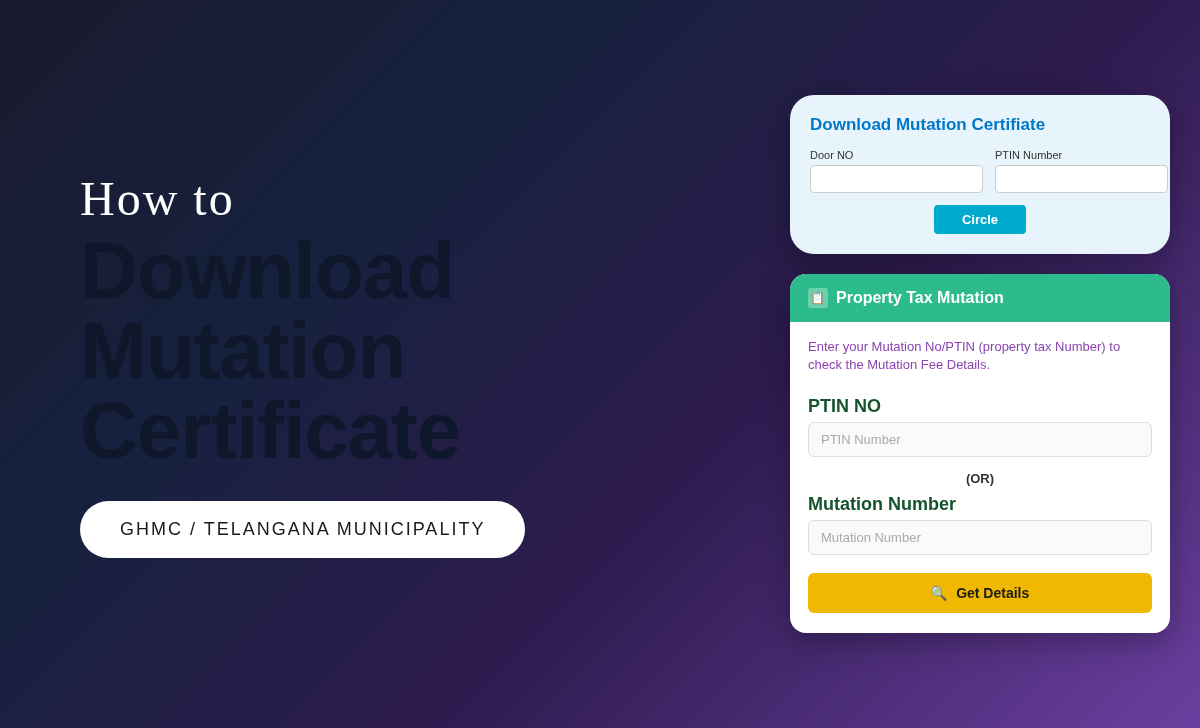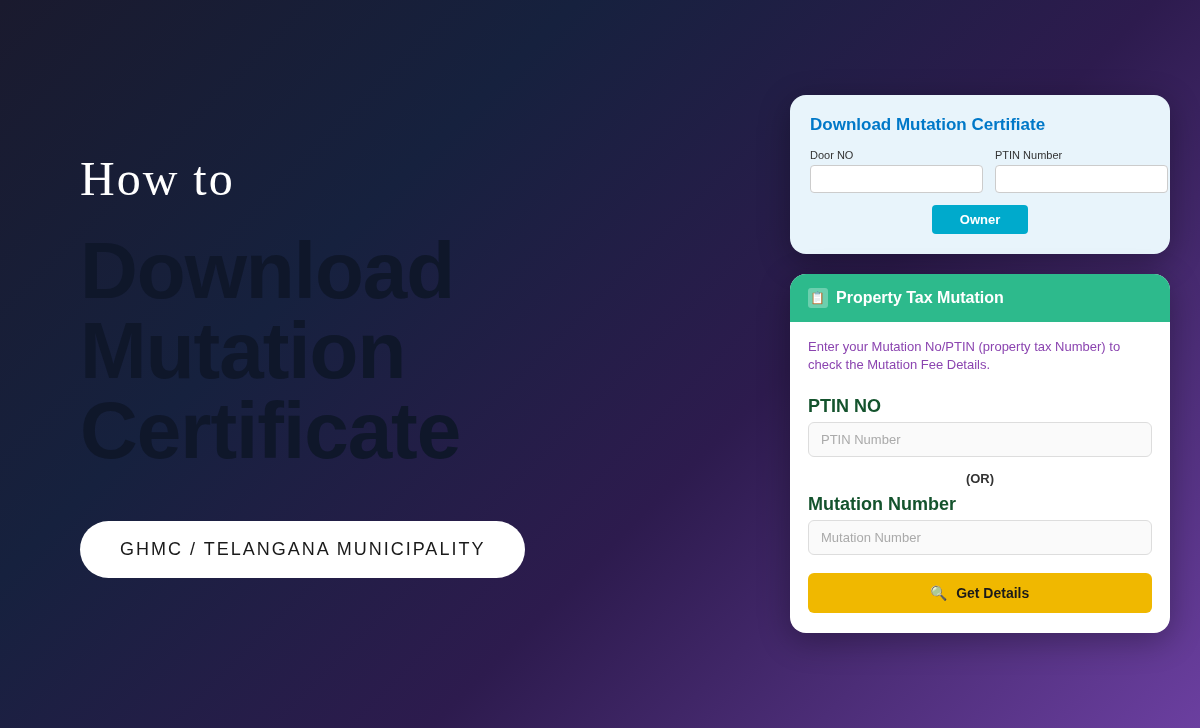--- a/index.html
+++ b/index.html
@@ -14,21 +14,20 @@
       display: flex;
       align-items: center;
     }
 
     
     .left-section {
       flex: 1;
       padding: 60px 60px 60px 80px;
       display: flex;
       flex-direction: column;
-      gap: 20px;
     }
 
     .how-to-text {
       font-family: 'Brush Script MT', cursive;
       font-size: 48px;
       color: #ffffff;
       font-weight: 400;
       letter-spacing: 2px;
       margin-bottom: 5px;
     }
@@ -63,21 +62,21 @@
       width: 420px;
       padding: 30px 30px 30px 10px;
       display: flex;
       flex-direction: column;
       gap: 20px;
     }
 
     
     .card {
       background: #e8f4fb;
-      border-radius: 16px;
+      border-radius: 24px;
       padding: 20px;
       box-shadow: 0 8px 32px rgba(0,0,0,0.3);
     }
 
     .card-title-blue {
       color: #0078c8;
       font-size: 17px;
       font-weight: 600;
       margin-bottom: 14px;
     }
@@ -253,21 +252,21 @@
         <label class="form-label">Door NO</label>
         <input class="form-input" type="text" placeholder="" style="">
       </div>
       <div class="form-group">
         <label class="form-label">PTIN Number</label>
         <input class="form-input" type="text" placeholder="" style="">
       </div>
     </div>
 
     <div class="search-btn-container">
-      <button class="search-btn">Owner</button>
+      <button class="search-btn">Circle</button>
     </div>
   </div>
 
   <div class="card2">
     <div class="card2-header">
       <div class="card-icon">
         <span>📋</span>
       </div>
       <span class="card2-header-title">Property Tax Mutation</span>
     </div>

